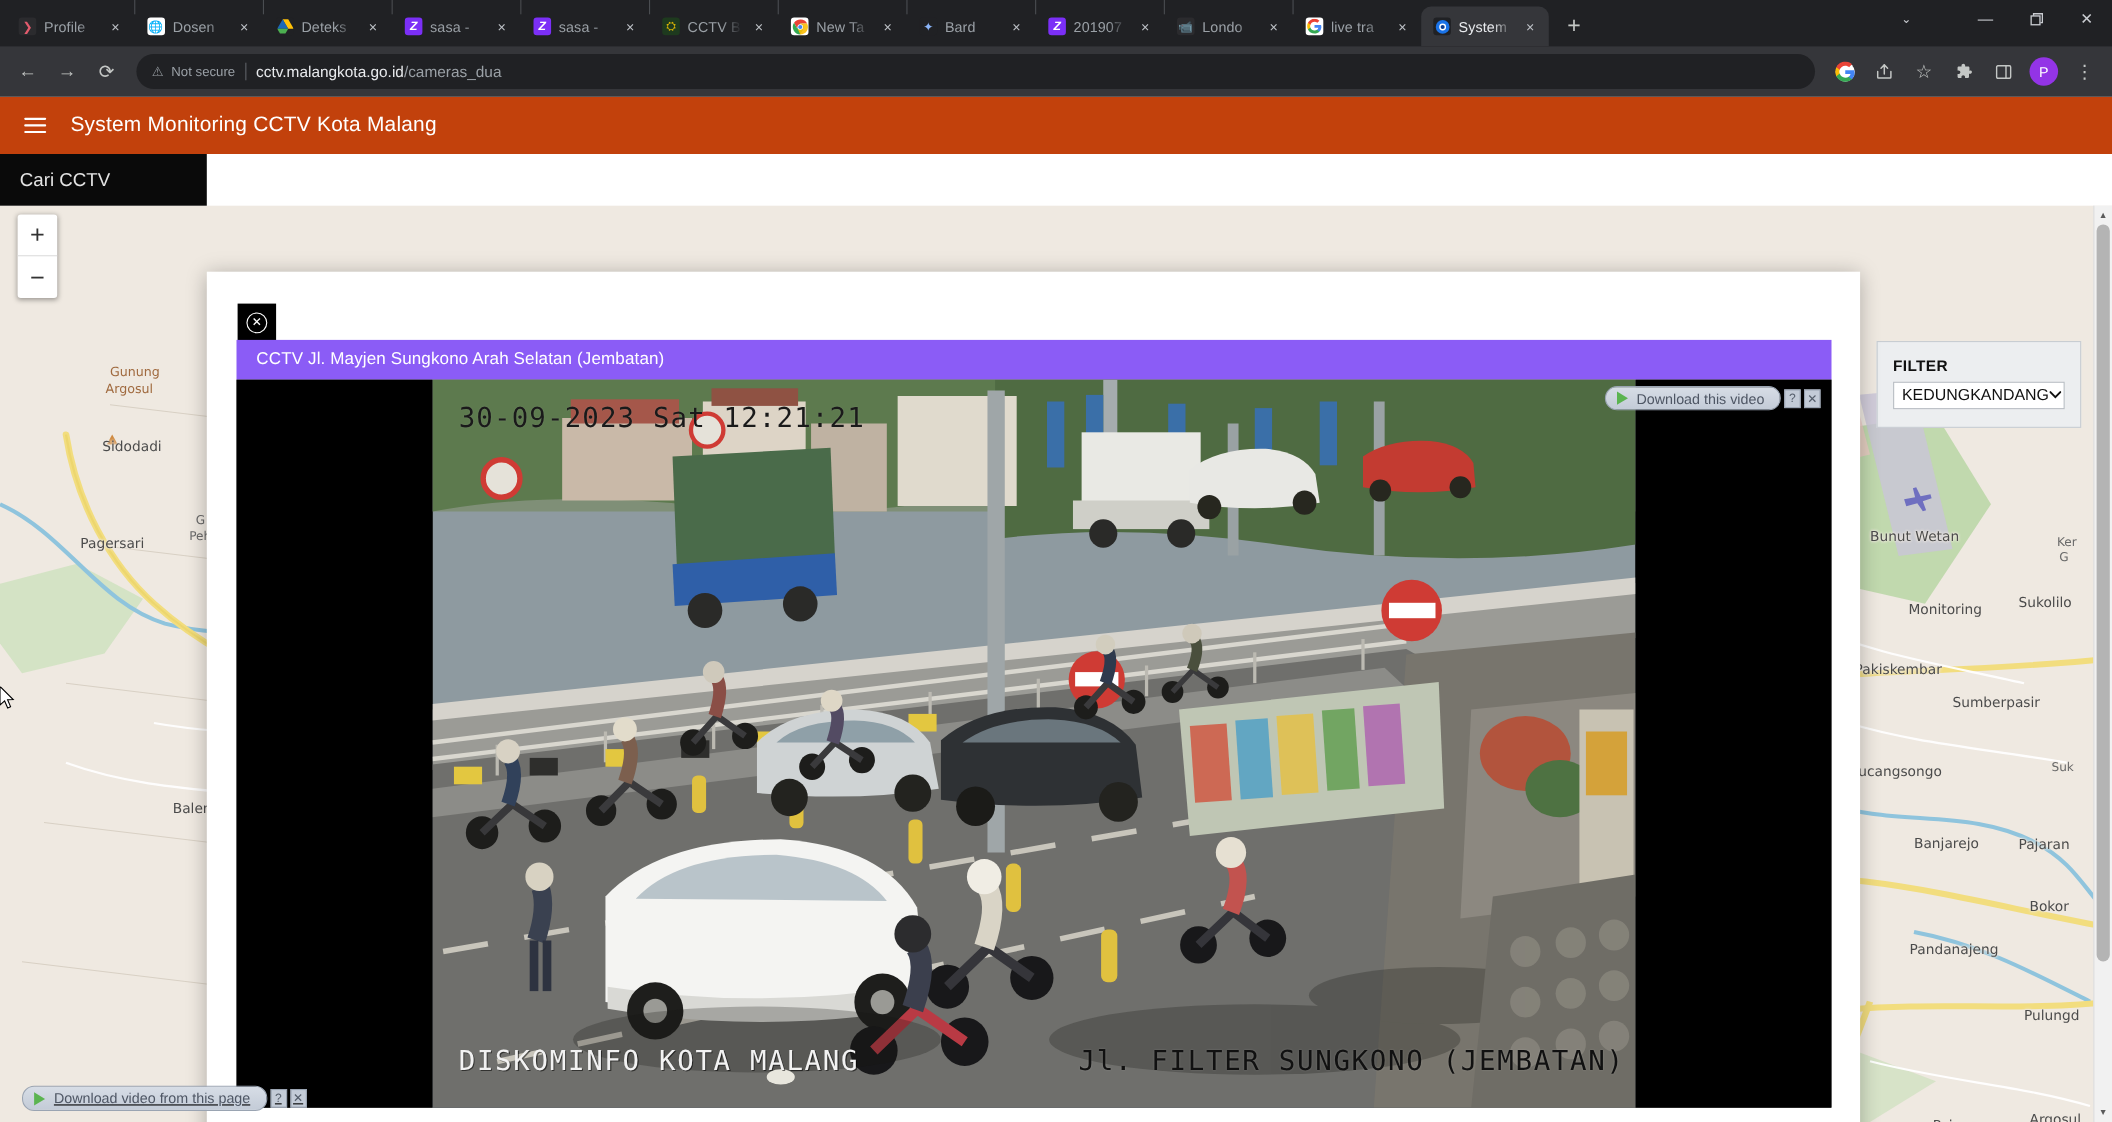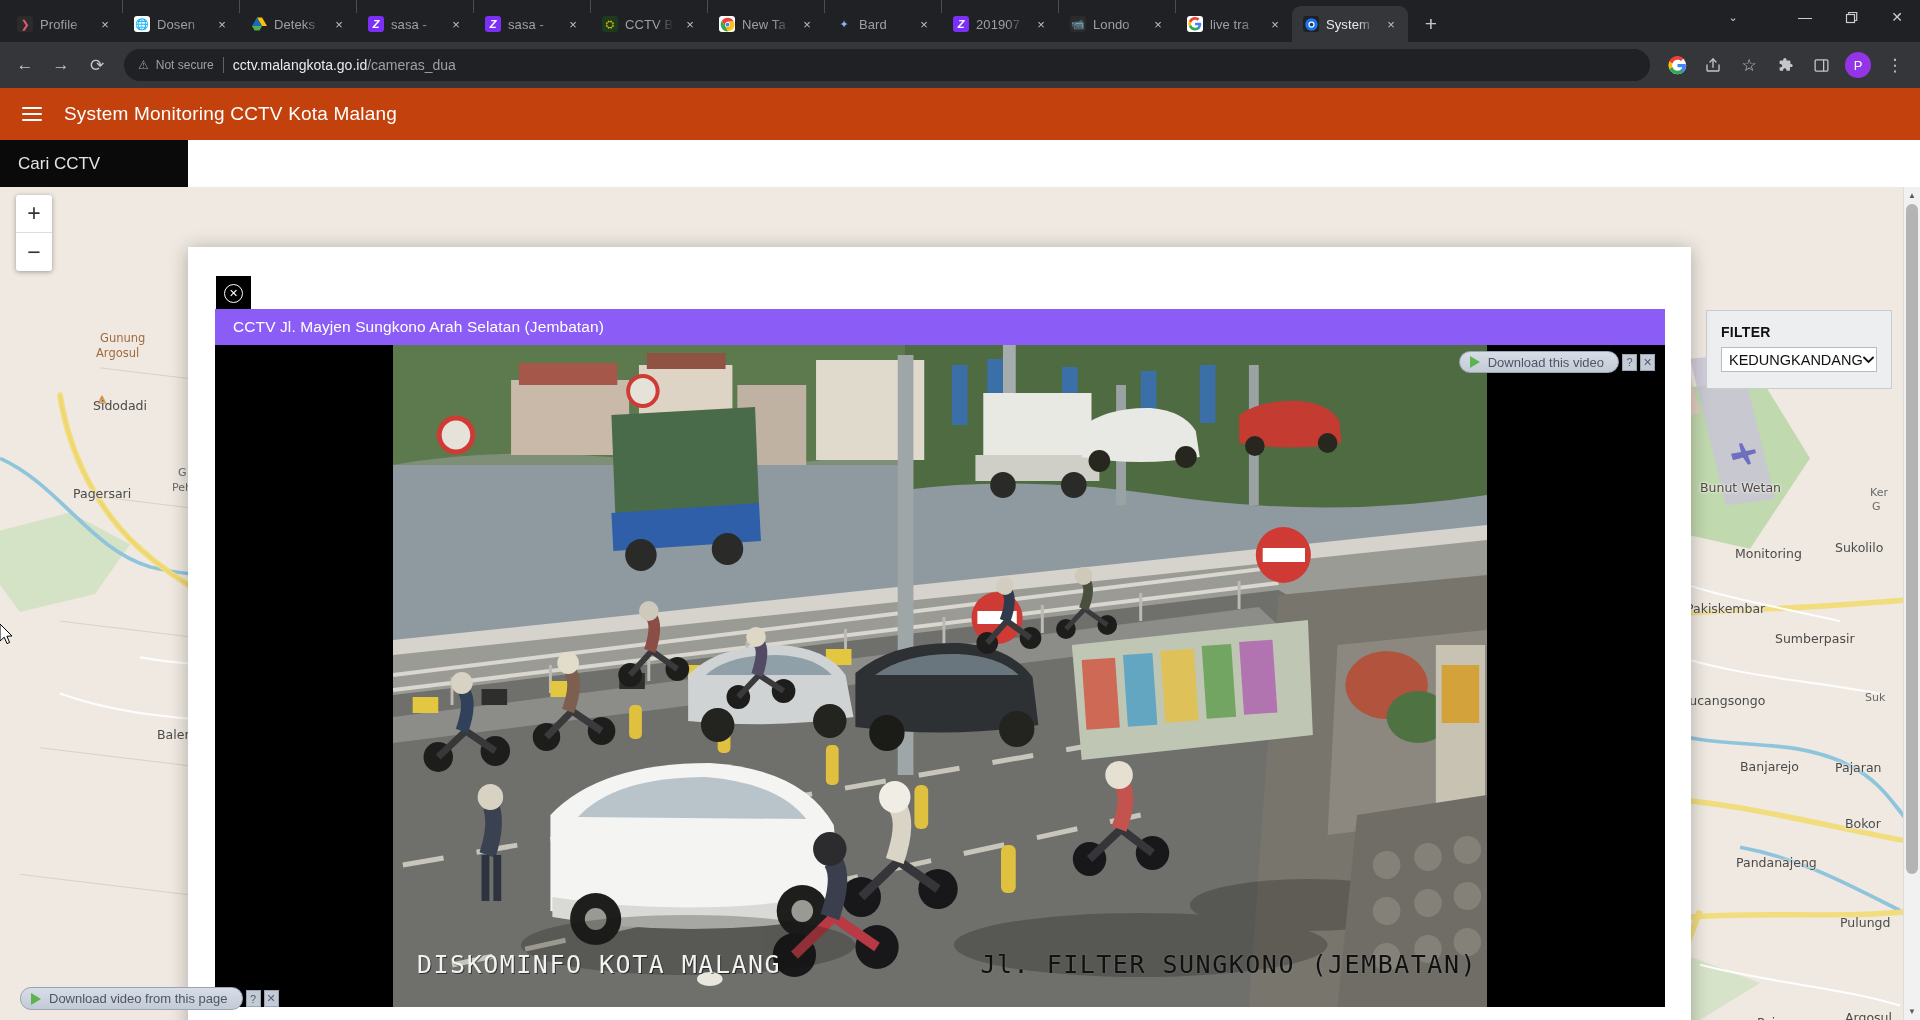--- a/index.html
+++ b/index.html
@@ -221,21 +221,21 @@
     font-family:"DejaVu Sans Mono", monospace; font-size:25px;
     color:#f2f2f2; letter-spacing:1.5px; white-space:nowrap;
     text-shadow:1px 1px 0 rgba(0,0,0,.55);
   }
   .vid-wm.left { left:24px; }
   .vid-wm.right { right:10px; color:#111; text-shadow:0 0 2px rgba(255,255,255,.2); }
 
   
   .dl-bar {
     position:absolute; left:20px; bottom:10px; z-index:50;
-    display:flex; align-items:center; gap:3px;
+    display:flex; align-items:center; gap:3px;text-decoration:underline;
   }
   .dl-bar .dl-pill { height:23px; font-size:13px; }
 
   
   .scrollbar {
     position:absolute; right:0; top:99px; bottom:0; width:17px;
     background:#f1f1f1; border-left:1px solid #dcdcdc; z-index:60;
   }
   .sb-thumb { position:absolute; left:2px; right:2px; top:0px; height:700px; background:#b4b4b4; border-radius:7px; }
   .sb-arrow {
@@ -788,20 +788,21 @@
                   <circle cx="1052" cy="558" r="14"></circle>
                   <circle cx="1092" cy="551" r="14"></circle>
                 <circle cx="1010" cy="612" r="14"></circle>
                   <circle cx="1052" cy="604" r="14"></circle>
                   <circle cx="1092" cy="597" r="14"></circle>
               </g>
 
               <ellipse cx="322" cy="634" rx="13" ry="7" fill="#e8e6dd"></ellipse>
             </svg>
 
+            <div class="vid-ts">30-09-2023 Sat 12:21:21</div>
             <div class="vid-wm left">DISKOMINFO KOTA MALANG</div>
             <div class="vid-wm right">Jl. FILTER SUNGKONO (JEMBATAN)</div>
           </div>
         </div>
       </div>
     </div>
 
     <div class="dl-bar">
       <div class="dl-pill">
         <span class="play"></span>

